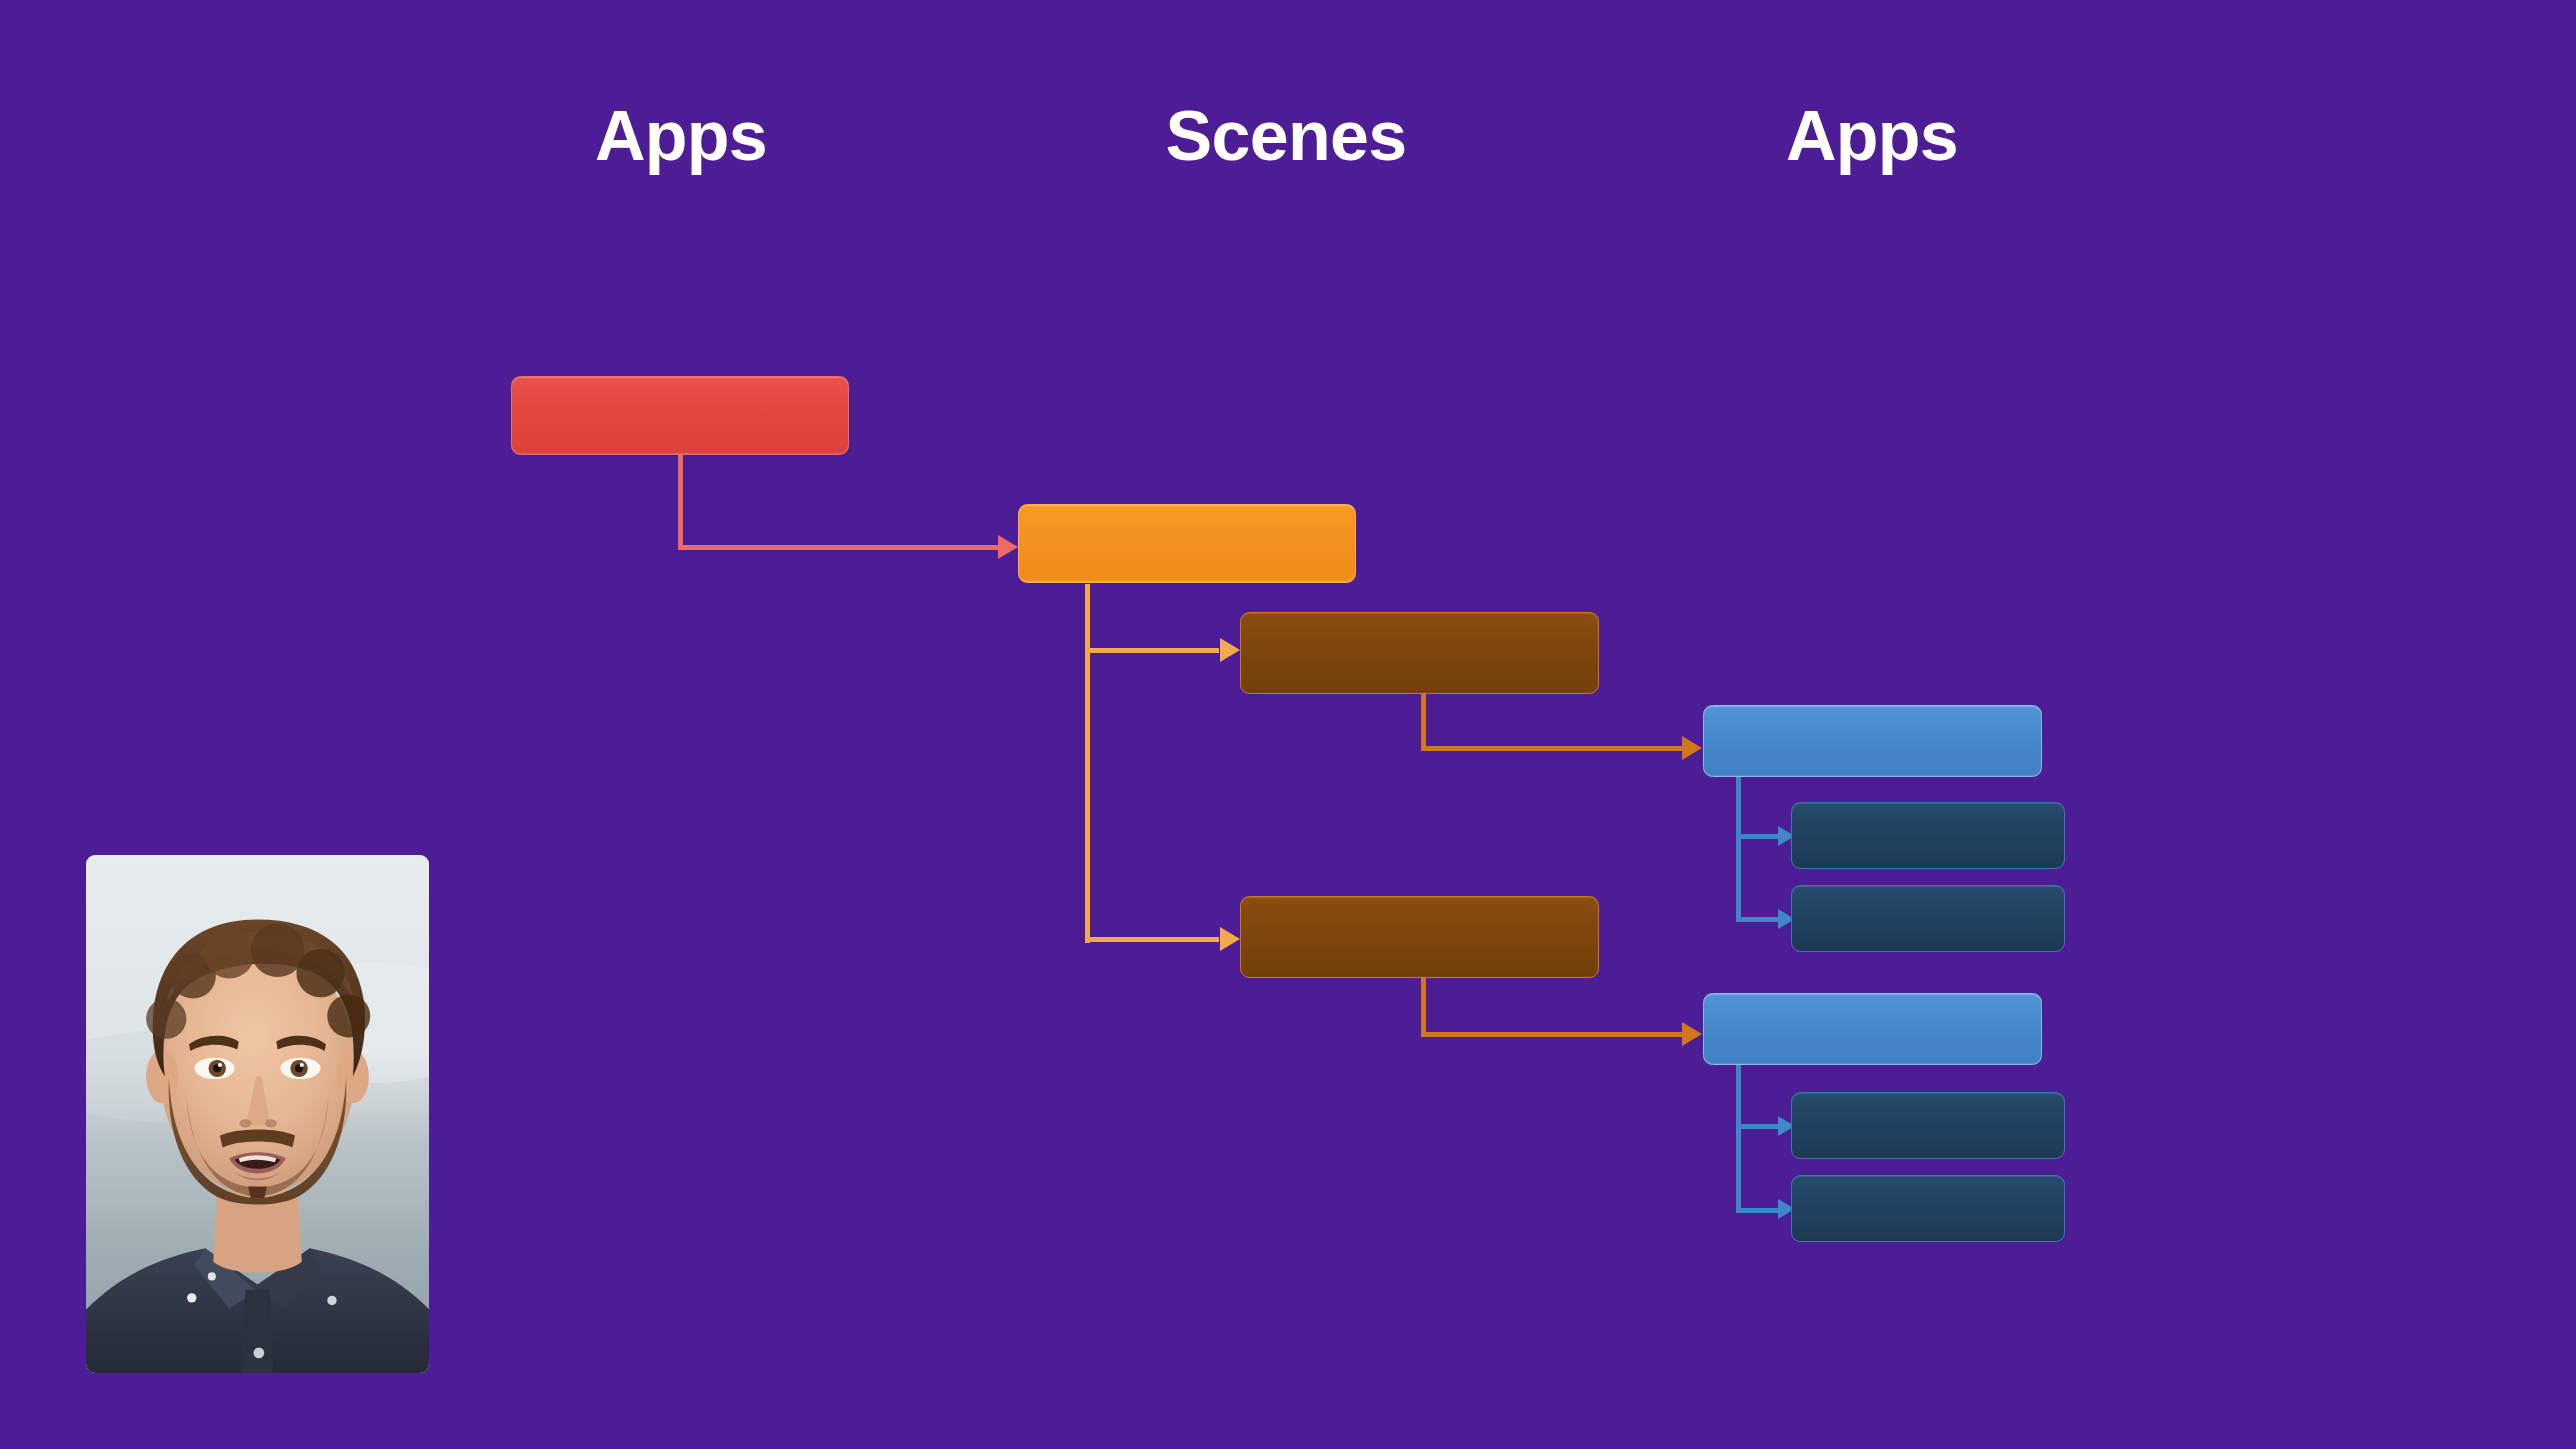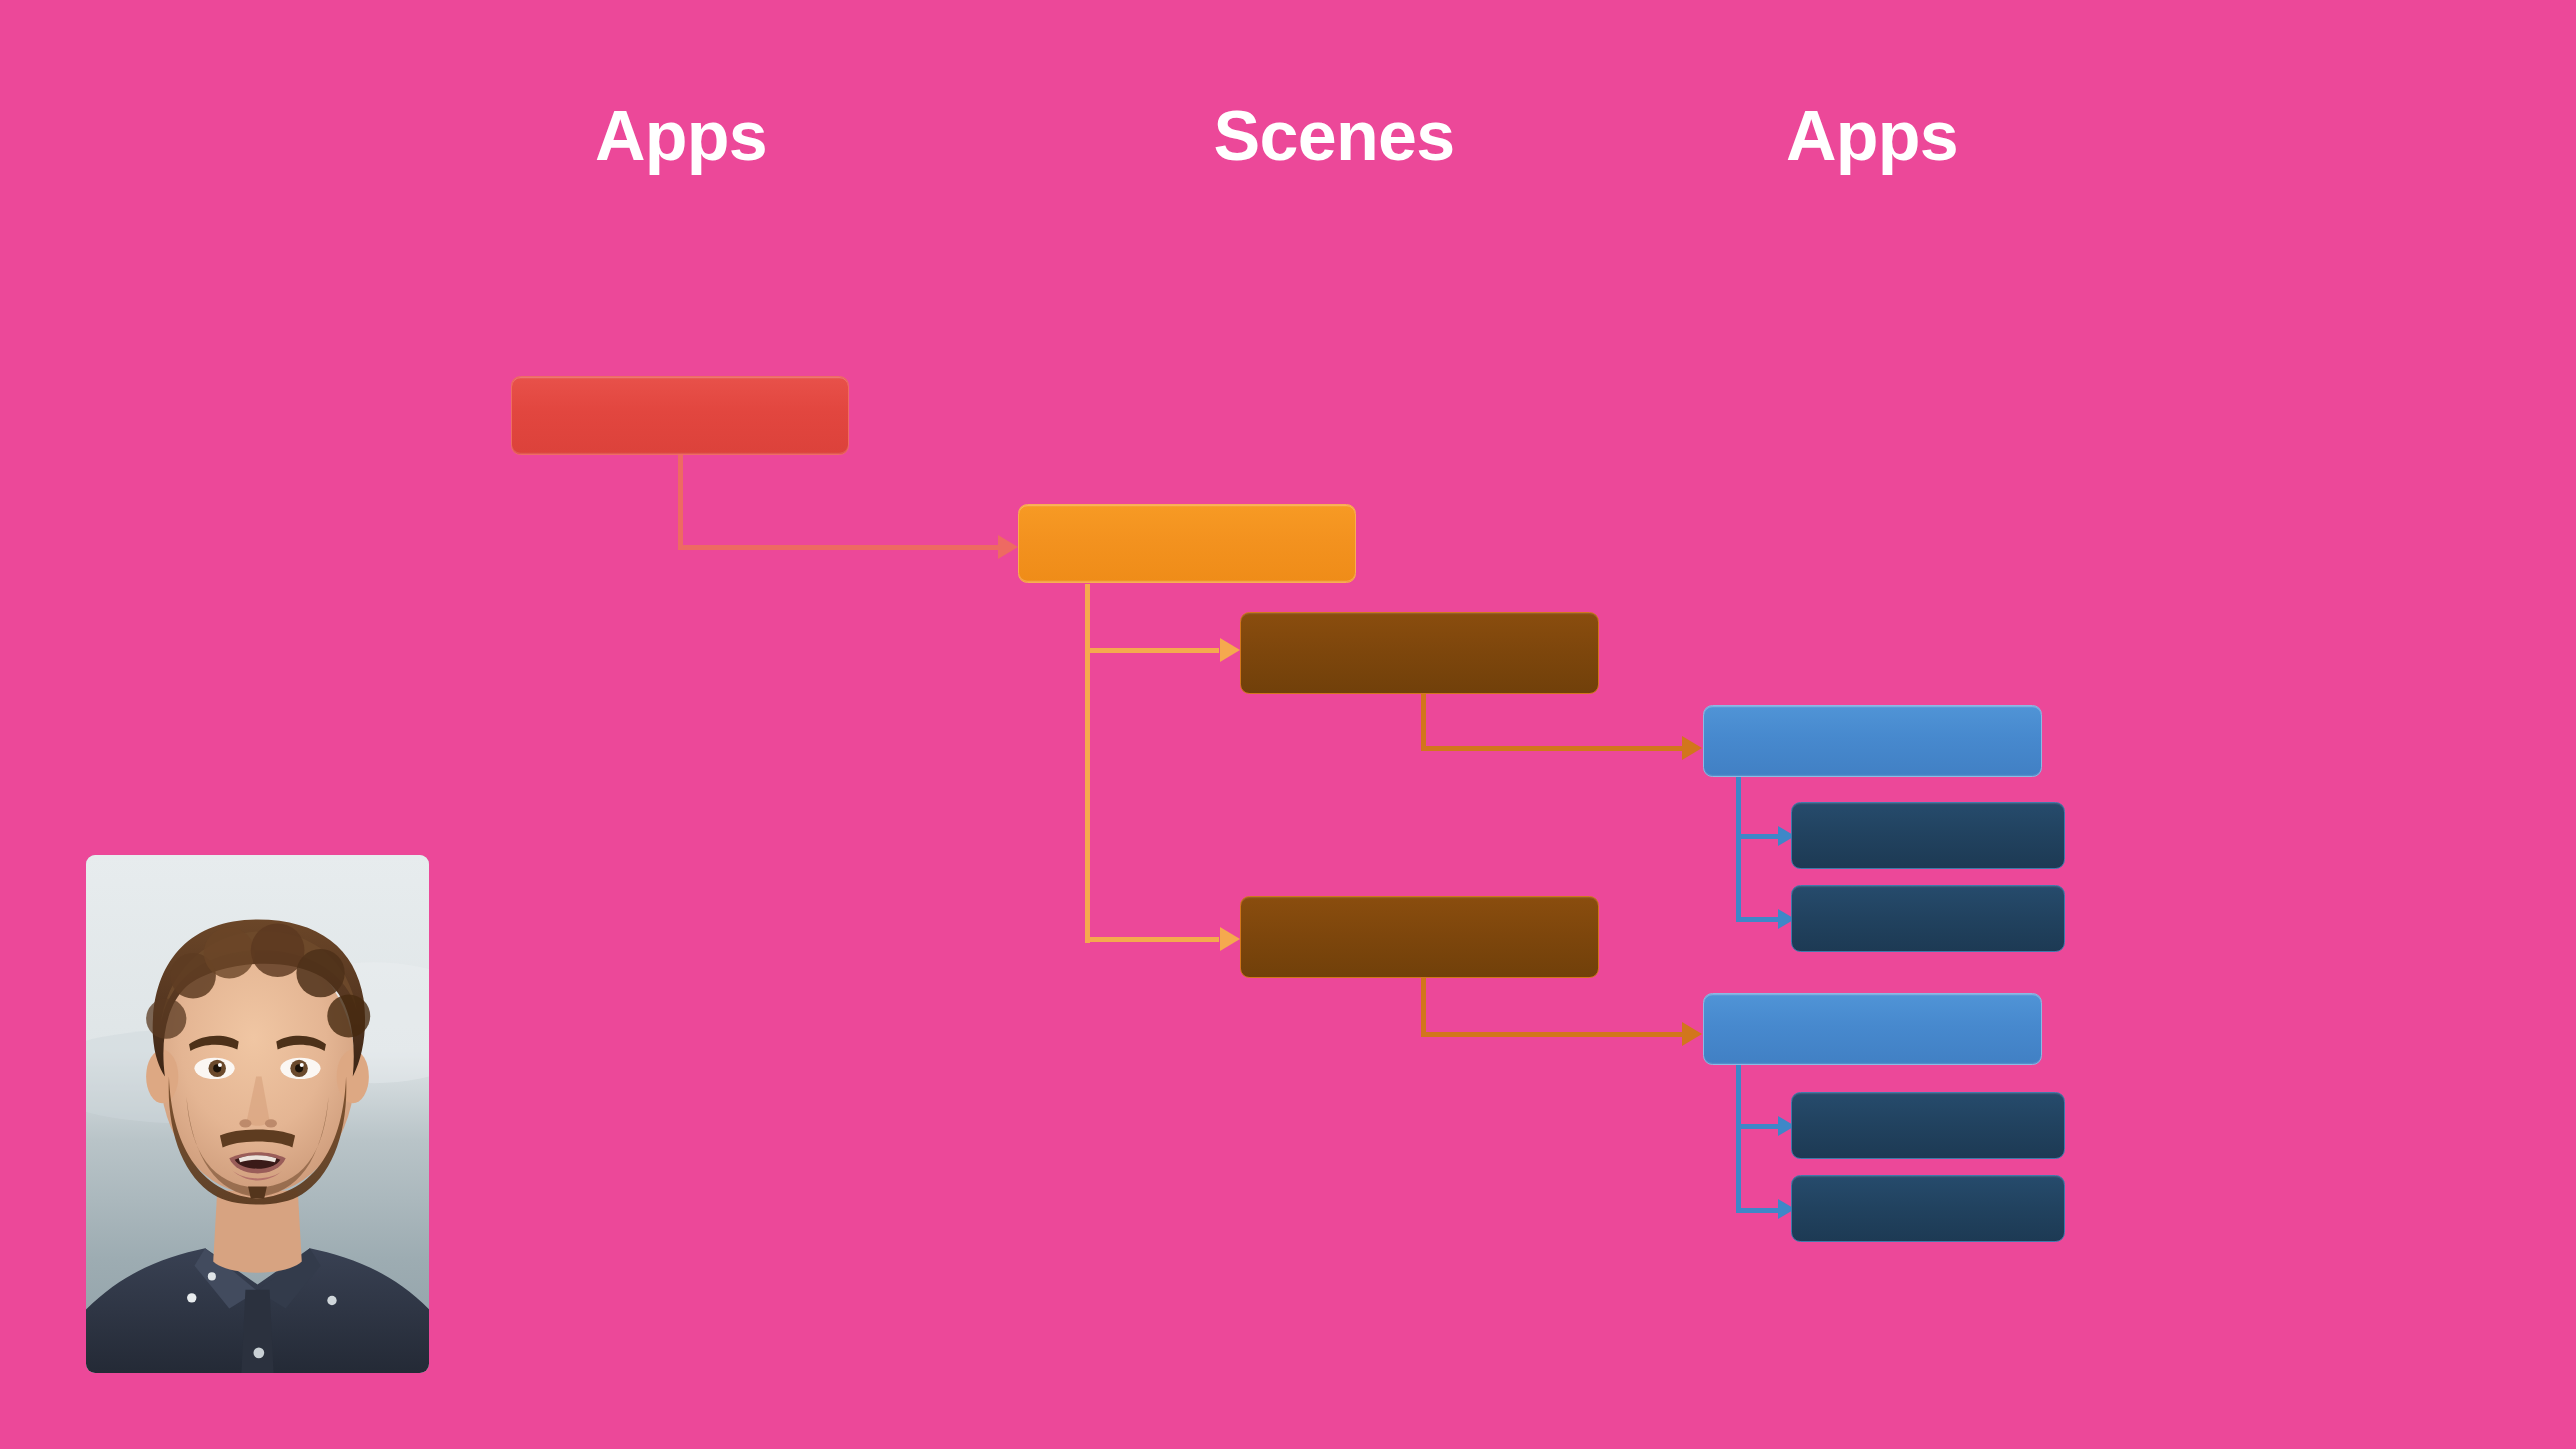--- a/index.html
+++ b/index.html
@@ -122,24 +122,24 @@
     position: absolute;
     border-radius: 9.4px;
     overflow: hidden;
     background: #b9c3c6;
   }
   #presenter svg { display: block; width: 100%; height: 100%; }
 </style>
 </head>
 <body style="background: rgb(0, 0, 0);">
 
-<div id="stage" style="width: 2576px; height: 1449px; background: #ec4899;">
+<div id="stage" style="width: 2576px; height: 1449px; background: #4c1d95;">
 
   <div class="col-heading" id="heading-0" style="left: 681px; top: 101px; color: rgb(255, 255, 255);">Apps</div>
-  <div class="col-heading" id="heading-1" style="left: 1334px; top: 101px; color: rgb(255, 255, 255);">Scenes</div>
+  <div class="col-heading" id="heading-1" style="left: 1286px; top: 101px; color: rgb(255, 255, 255);">Scenes</div>
   <div class="col-heading" id="heading-2" style="left: 1872px; top: 101px; color: rgb(255, 255, 255);">Apps</div>
 
   <div class="seg seg-v c-red" style="left:678px; top:455px; height:95px;"></div>
   <div class="seg seg-h c-red" style="left:678px; top:545px; width:321px;"></div>
   <div class="arrowhead a-red" style="left:998px; top:535px;"></div>
 
   <div class="seg seg-v c-orange" style="left:1085px; top:584px; height:359px;"></div>
 
   <div class="seg seg-h c-orange" style="left:1085px; top:648px; width:134px;"></div>
   <div class="arrowhead a-orange" style="left:1220px; top:638px;"></div>

